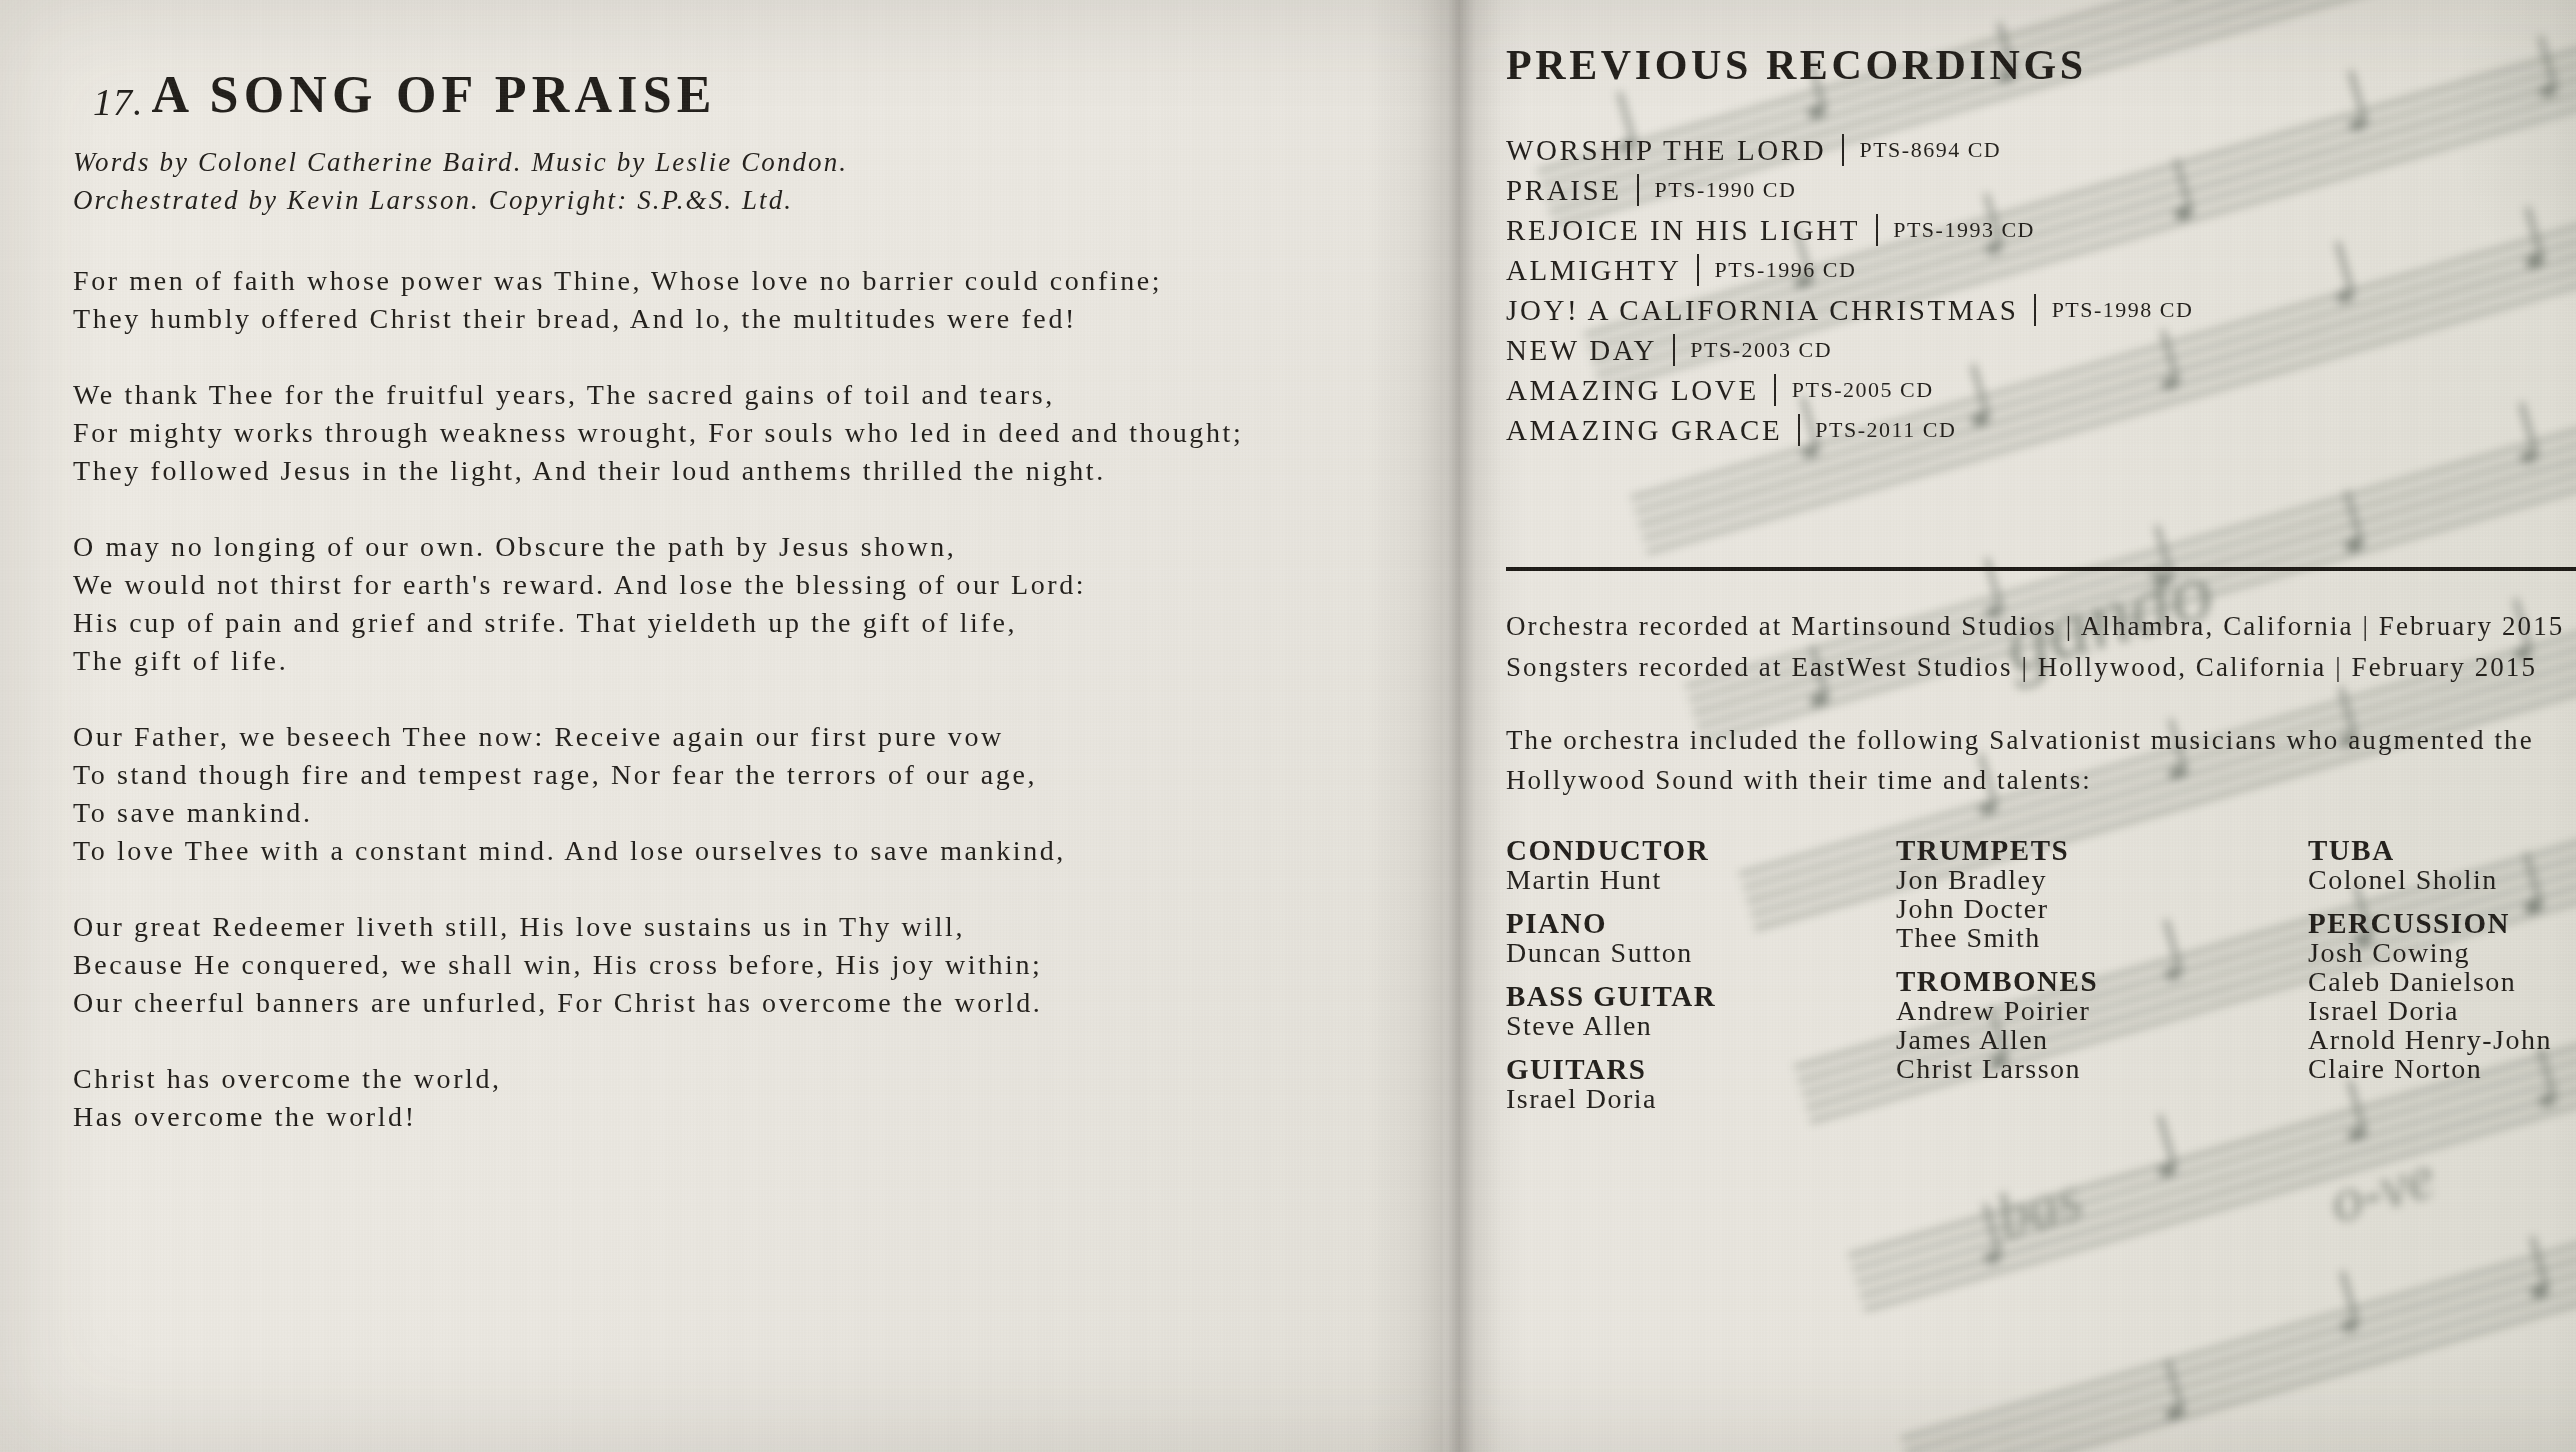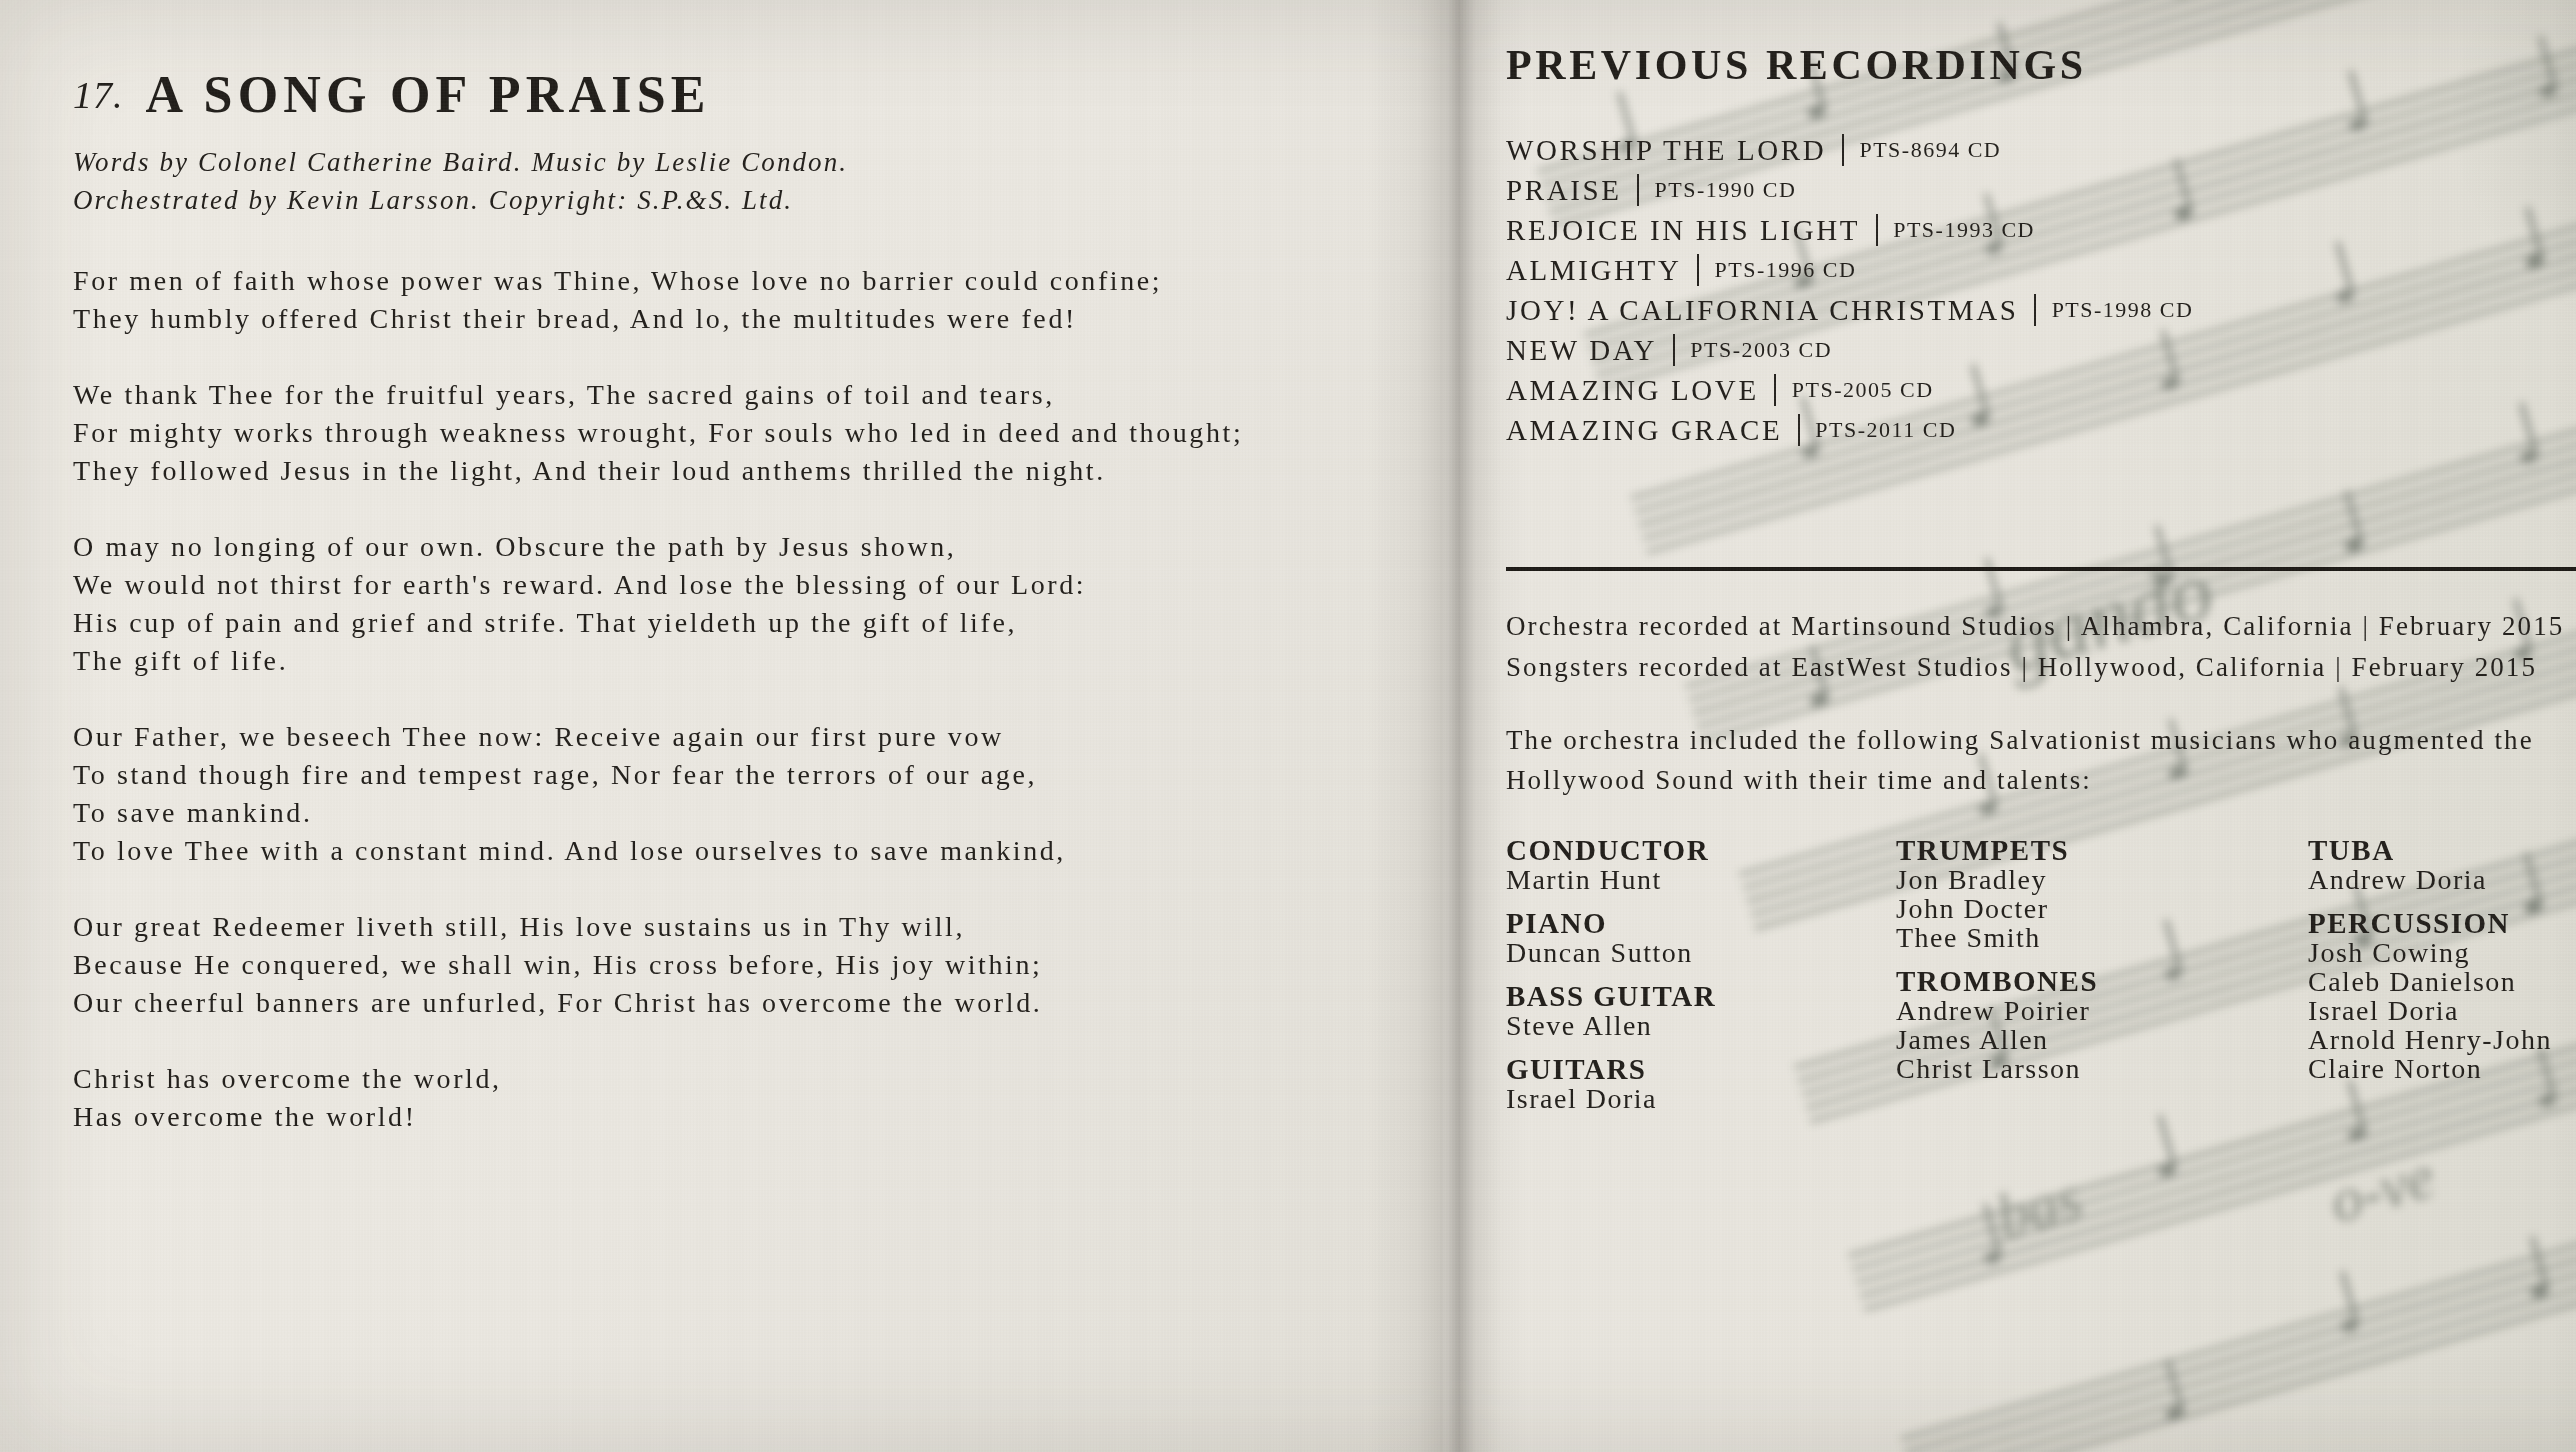--- a/index.html
+++ b/index.html
@@ -38,21 +38,21 @@
       rgba(30,26,20,.28) 57%, rgba(30,26,20,.10) 67%, rgba(30,26,20,.02) 84%, rgba(30,26,20,0) 100%);
   }
   
   .score-bg{
     position:absolute;left:289px;top:-113px;width:1319px;height:1741px;
     transform:rotate(-16deg);filter:blur(4.6px);opacity:.55;pointer-events:none;
   }
   .score-bg svg{width:100%;height:100%;}
   
   .left-content{position:absolute;left:73px;top:65px;width:1355px;}
-  .title-row{display:flex;align-items:center;gap:22px;}
+  .title-row{display:flex;align-items:flex-end;gap:8px;margin-left:20px;}
   .track-number{font-style:italic;font-size:38px;letter-spacing:1px;}
   .song-title{font-weight:bold;font-size:52px;letter-spacing:5.2px;}
   .credits{margin-top:18.5px;font-style:italic;font-size:27px;line-height:38px;letter-spacing:2.1px;}
   .lyrics{margin-top:43px;font-size:28px;line-height:38px;letter-spacing:2.6px;}
   .stanza{margin-bottom:38px;}
   
   .right-content{position:absolute;left:63px;top:0;width:1381px;height:1453px;}
   .prev-heading{position:absolute;top:41px;left:0;font-weight:bold;font-size:42px;letter-spacing:3.6px;}
   .recordings{position:absolute;top:130px;left:0;}
   .rec-row{display:flex;align-items:center;height:40px;}
@@ -349,21 +349,21 @@
             <div class="person-group">
               <div class="role">TROMBONES</div>
               <div class="name">Andrew Poirier</div>
               <div class="name">James Allen</div>
               <div class="name">Christ Larsson</div>
             </div>
           </div>
           <div class="person-col">
             <div class="person-group">
               <div class="role">TUBA</div>
-              <div class="name">Andrew Doria</div>
+              <div class="name">Colonel Sholin</div>
             </div>
             <div class="person-group">
               <div class="role">PERCUSSION</div>
               <div class="name">Josh Cowing</div>
               <div class="name">Caleb Danielson</div>
               <div class="name">Israel Doria</div>
               <div class="name">Arnold Henry-John</div>
               <div class="name">Claire Norton</div>
             </div>
           </div>

